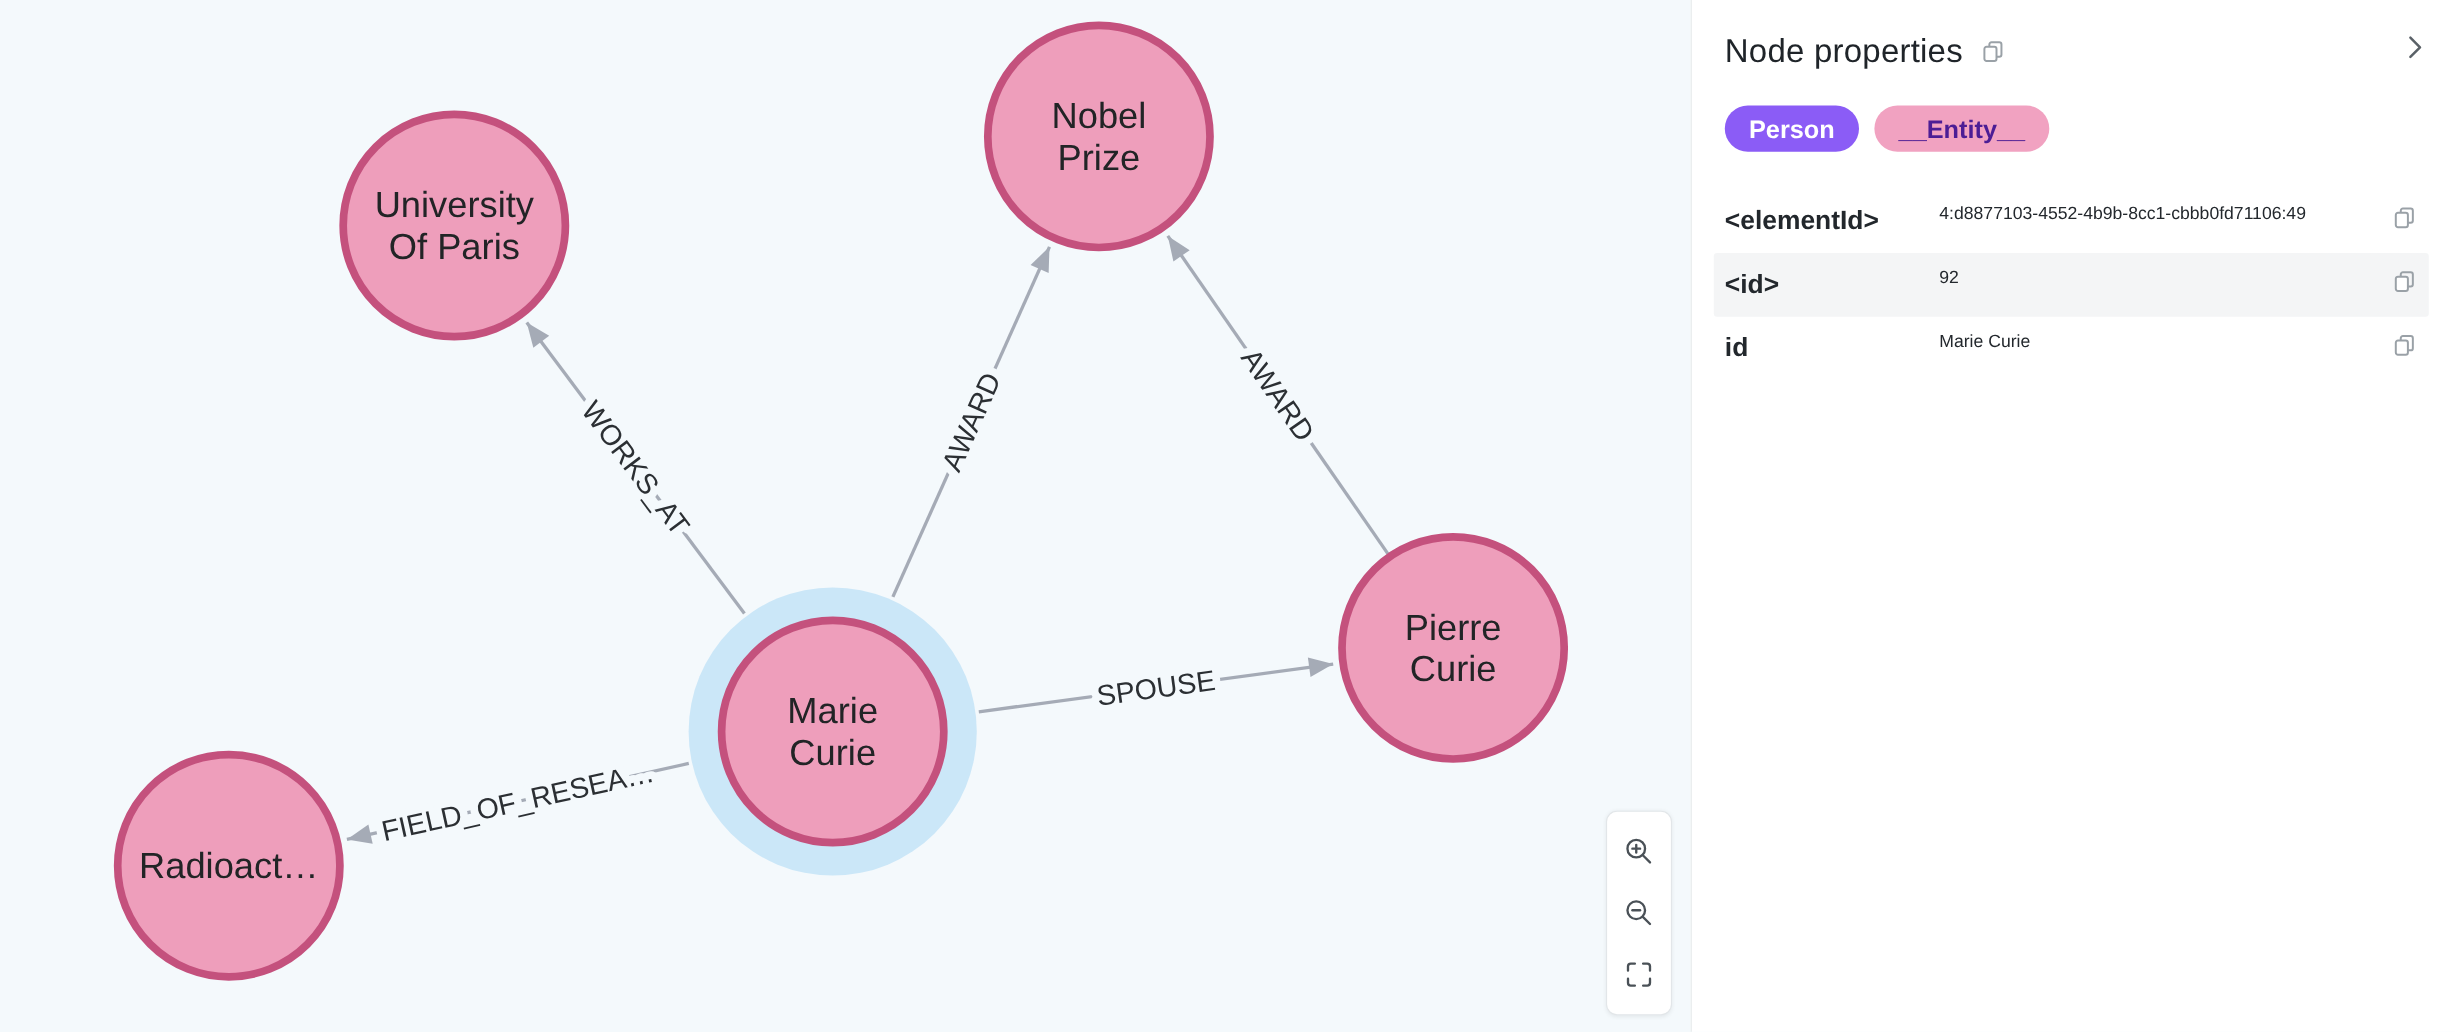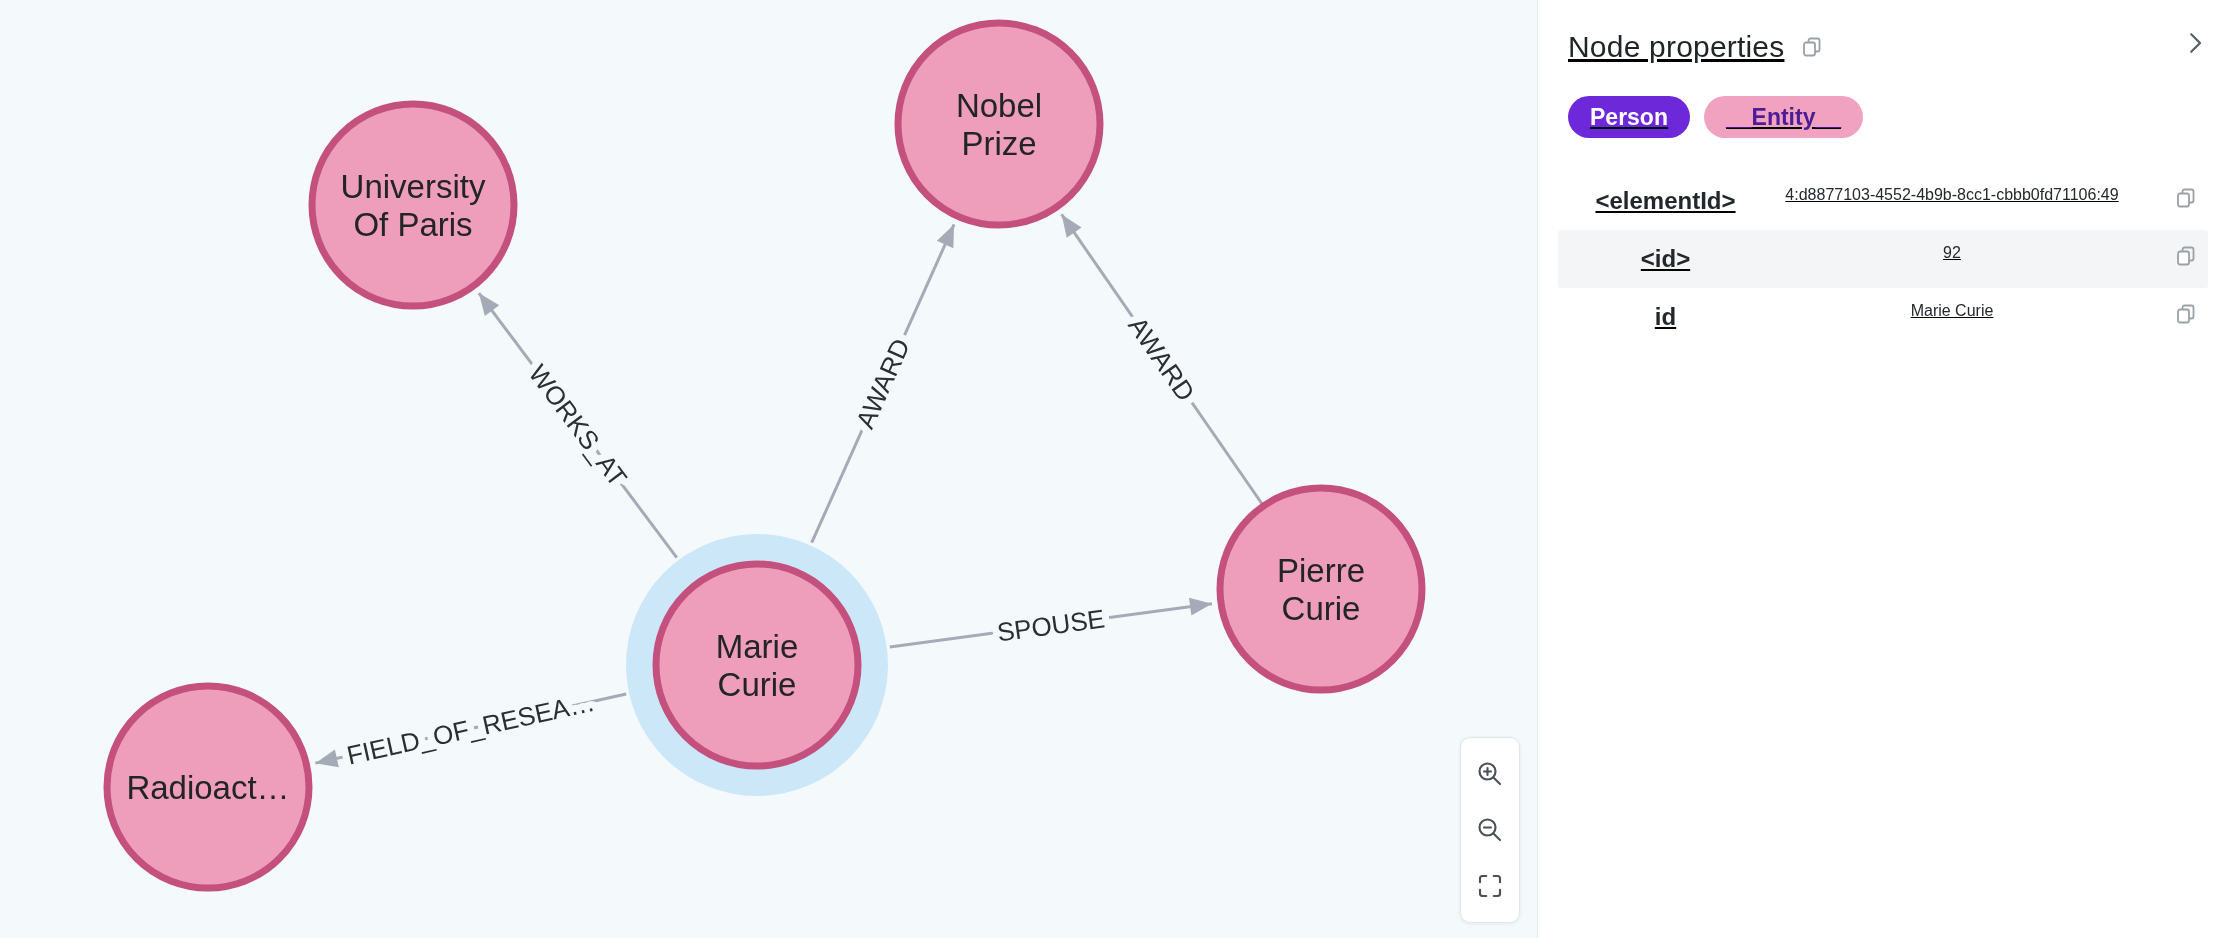--- a/index.html
+++ b/index.html
@@ -34,38 +34,37 @@
     width:40px;height:40px;border:none;background:transparent;padding:0;
     display:flex;align-items:center;justify-content:center;cursor:pointer;border-radius:6px;
   }
   .zoom-btn svg{display:block;}
 
   
   .side-panel{
     position:absolute;top:0;right:0;width:695px;height:938px;background:#ffffff;
     border-left:1px solid #e7eaec;box-sizing:border-box;
     padding:30px 34px 0 30px;
-    text-decoration:underline;
   }
   .panel-header{display:flex;align-items:center;gap:16px;}
   .panel-title{margin:0;font-size:30px;font-weight:400;color:#1f2429;letter-spacing:.2px;}
   .copy-btn{background:transparent;border:none;padding:0;cursor:pointer;display:inline-flex;}
   .panel-collapse{
     position:absolute;top:28px;right:22px;background:transparent;border:none;
     padding:0;cursor:pointer;display:flex;
   }
   .pills{margin-top:32px;display:flex;gap:14px;}
   .pill{
     display:inline-block;padding:8px 22px;border-radius:24px;
     font-size:23px;font-weight:700;line-height:1.15;
   }
   .props{margin-top:34px;}
   .prop-row{
-    display:flex;align-items:flex-start;gap:13px;
-    padding:12px 10px;margin:0 -10px;border-radius:3px;text-align:center;
+    display:flex;align-items:flex-start;gap:0;
+    padding:12px 10px;margin:0 -10px;border-radius:3px;
   }
   .prop-row.highlighted{background:#f4f5f6;}
   .prop-key{flex:none;width:195px;font-weight:700;font-size:24px;color:#22272c;line-height:1.4;}
   .prop-value{flex:none;width:352px;font-size:16px;color:#23282d;line-height:1.4;overflow-wrap:break-word;word-break:break-word;}
   .prop-row .copy-btn{margin-left:auto;margin-top:2px;}
 </style>
 </head>
 <body style="background: rgb(244, 249, 252);">
 
 <div class="graph-area">
@@ -168,21 +167,21 @@
 
   <button class="panel-collapse">
     <span>
       <svg width="30" height="30" viewBox="0 0 24 24" fill="none" stroke="#5a6167" stroke-width="1.8" stroke-linecap="round" stroke-linejoin="round">
         <path d="M9 5 L16 12 L9 19"></path>
       </svg>
     </span>
   </button>
 
   <div class="pills" id="pills">
-      <span class="pill" style="background: #6d28d9; color: rgb(255, 255, 255);">Person</span>
+      <span class="pill" style="background: #8b5cf6; color: rgb(255, 255, 255);">Person</span>
       <span class="pill" style="background: rgb(241, 162, 193); color: #4c1d95;">__Entity__</span>
     </div>
 
   <div class="props" id="props">
       <div class="prop-row">
         <div class="prop-key">&lt;elementId&gt;</div>
         <div class="prop-value">4:d8877103-4552-4b9b-8cc1-cbbb0fd71106:49</div>
         <button class="copy-btn">
           <svg width="24" height="24" viewBox="0 0 24 24" fill="none" stroke="#9aa1a7" stroke-width="1.8" stroke-linejoin="round">
             <rect x="8.5" y="3.5" width="11" height="13" rx="2"></rect>

